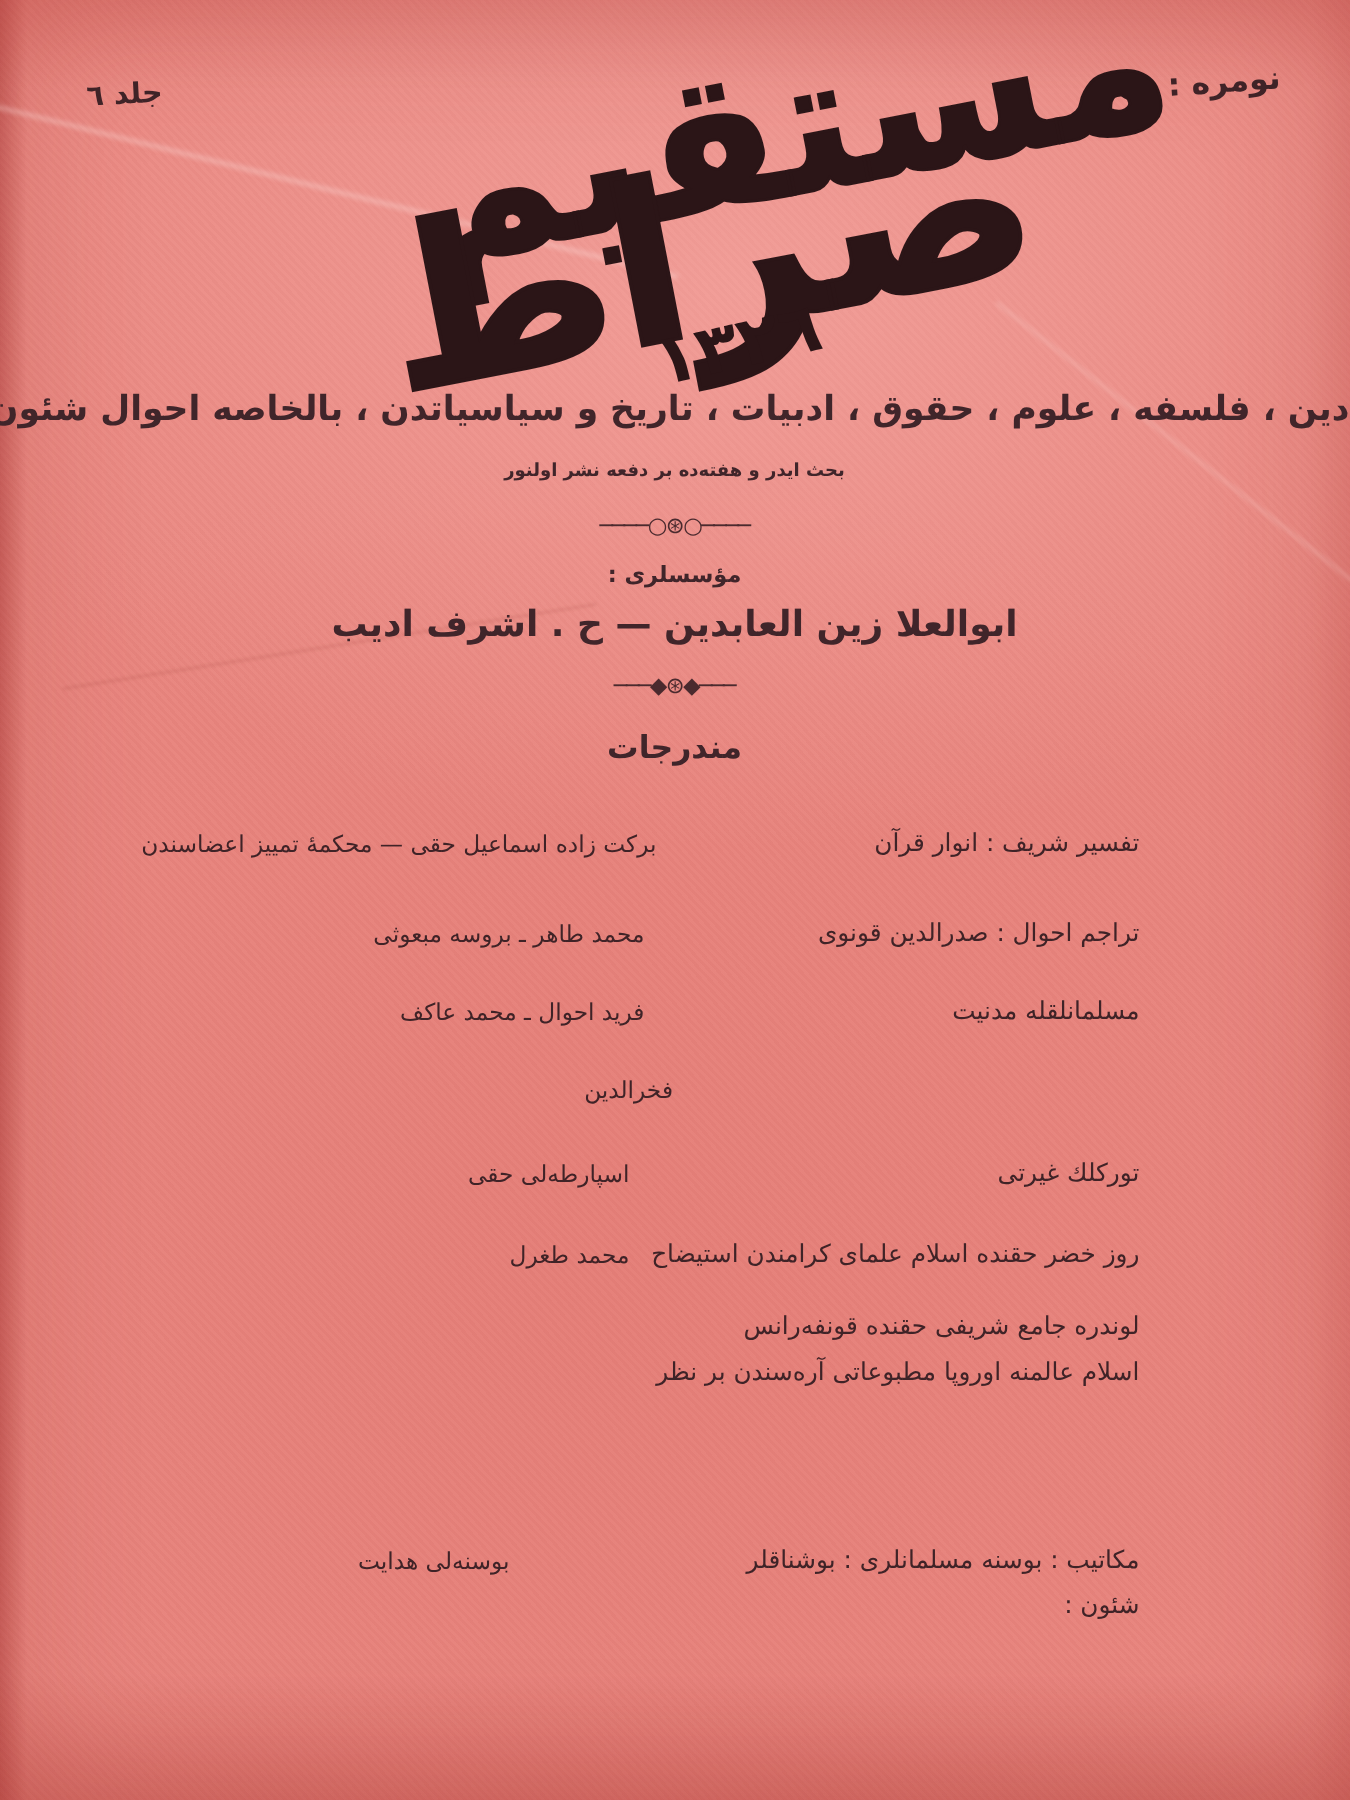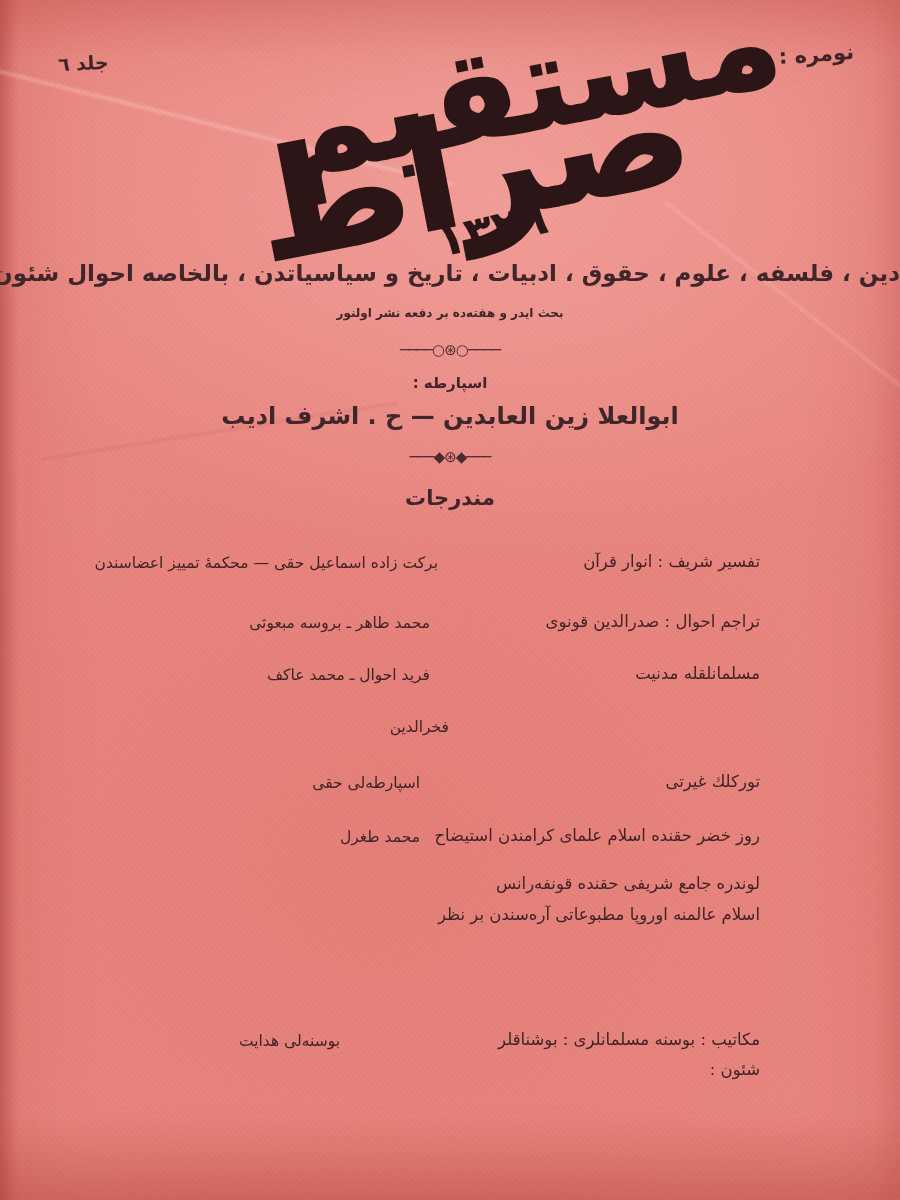--- a/index.html
+++ b/index.html
@@ -67,21 +67,21 @@
   <div class="masthead">
     <span class="ttop">مستقيم</span>
     <span class="tbottom">صراط</span>
     <span class="tdate">١٣٢٦</span>
   </div>
 
   <div class="center-line sub1">دين ، فلسفه ، علوم ، حقوق ، ادبيات ، تاريخ و سياسياتدن ، بالخاصه احوال شئون اسلاميه‌دن</div>
   <div class="center-line sub2">بحث ايدر و هفته‌ده بر دفعه نشر اولنور</div>
 
   <div class="center-line orn orn1">────○⊛○────</div>
-  <div class="center-line flabel">اسپارطه :</div>
+  <div class="center-line flabel">مؤسسلرى :</div>
   <div class="center-line fnames">ابوالعلا زين العابدين — ح . اشرف اديب</div>
   <div class="center-line orn orn2">───◆⊛◆───</div>
 
   <div class="center-line cheading">مندرجات</div>
 
   <div class="contents">
 
     <div class="row" style="top:552px">
       <span class="t">تفسير شريف : انوار قرآن</span>
       <span class="a" style="right:462px">بركت زاده اسماعيل حقى — محكمۀ تمييز اعضاسندن</span>

